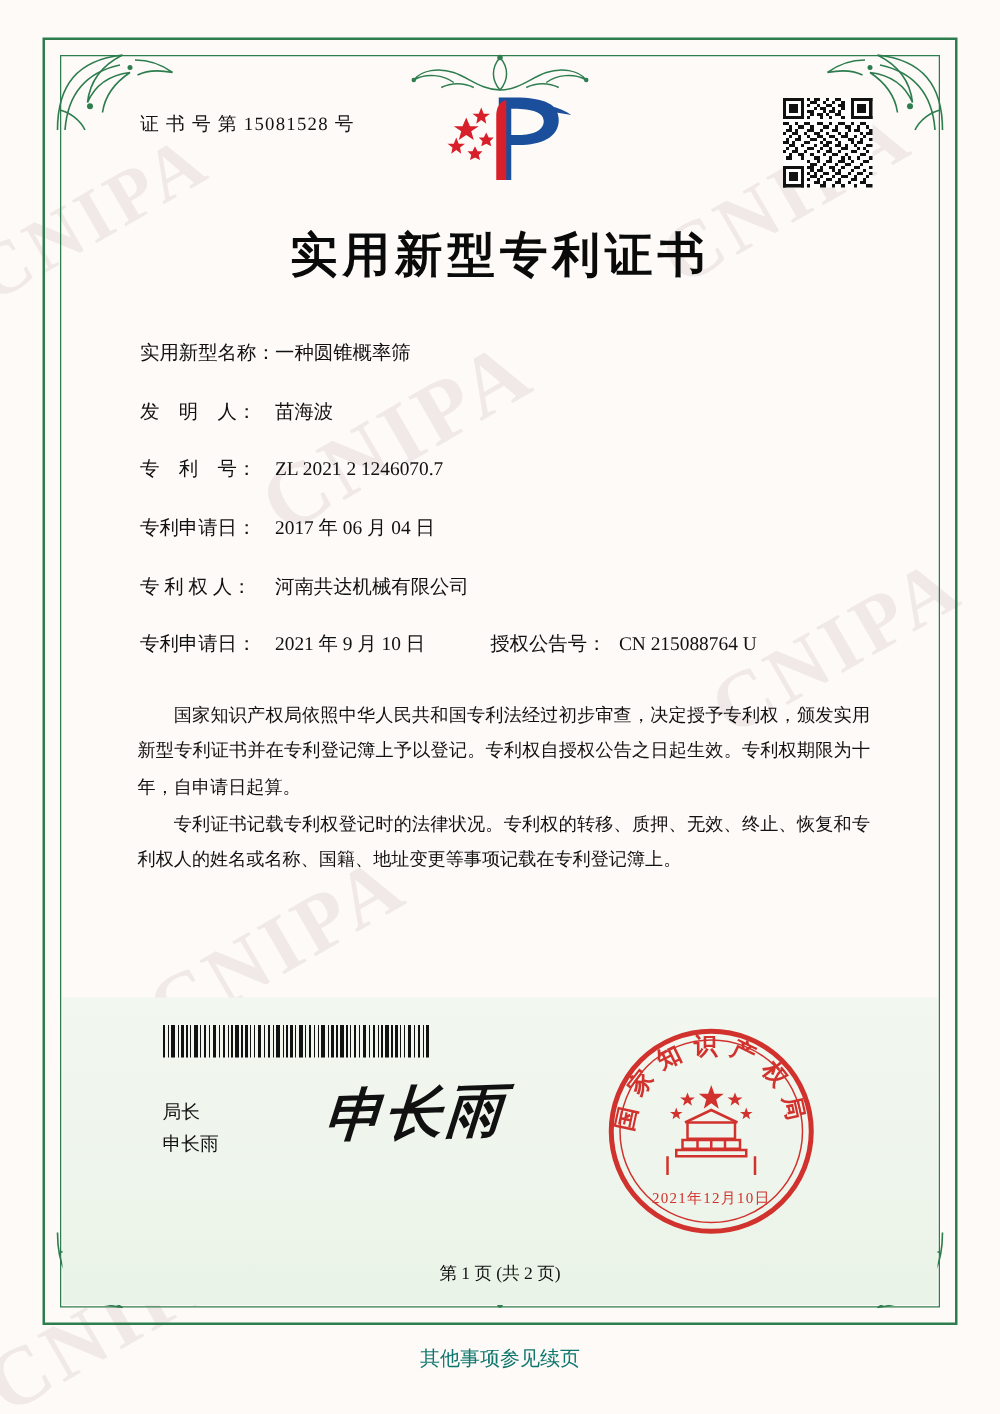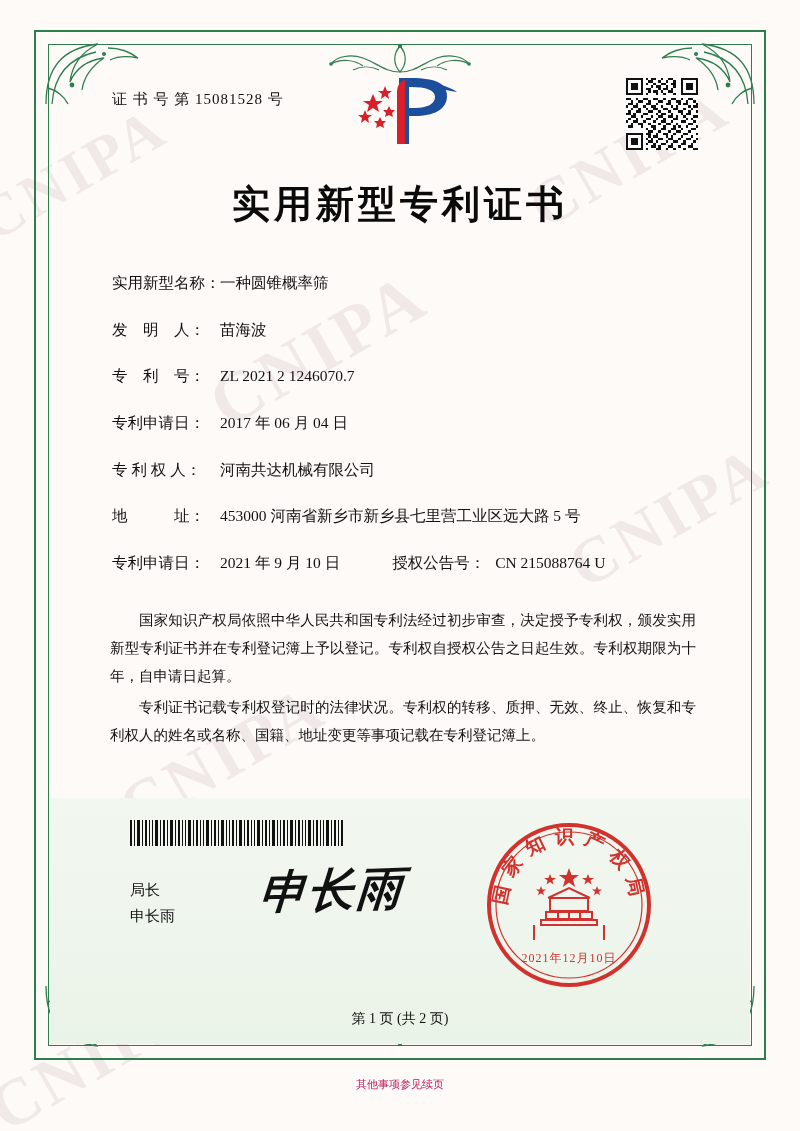--- a/index.html
+++ b/index.html
@@ -242,22 +242,22 @@
     font-size: 14px;
     color: #111;
   }
 
   .footer-note {
     position: absolute;
     left: 0;
     right: 0;
     top: 1077px;
     text-align: center;
-    font-size: 11px;
-    color: #be185d;
+    font-size: 16px;
+    color: #0f766e;
     z-index: 2;
   }
 </style>
 </head>
 <body>
 
 <div id="watermark-layer">
   <div class="wm" style="left:-30px; top:140px; font-size:60px;">CNIPA</div>
   <div class="wm" style="left:200px; top:310px; font-size:70px;">CNIPA</div>
   <div class="wm" style="left:520px; top:120px; font-size:64px;">CNIPA</div>
@@ -569,24 +569,20 @@
         <span class="field-value">ZL 2021 2 1246070.7</span>
       </div>
       <div class="field-row">
         <span class="field-label">专利申请日：</span>
         <span class="field-value">2017 年 06 月 04 日</span>
       </div>
       <div class="field-row">
         <span class="field-label">专 利 权 人：</span>
         <span class="field-value">河南共达机械有限公司</span>
       </div>
-      <div class="field-row">
-        <span class="field-label">地　　　址：</span>
-        <span class="field-value">453000 河南省新乡市新乡县七里营工业区远大路 5 号</span>
-      </div>
       <div class="field-row inline-pair">
         <span class="field-label">专利申请日：</span>
         <span class="field-value">2021 年 9 月 10 日</span>
         <span class="field-extra-label">授权公告号：</span>
         <span class="field-extra-value">CN 215088764 U</span>
       </div>
     </div>
 
     <div class="paragraphs">
       <p>国家知识产权局依照中华人民共和国专利法经过初步审查，决定授予专利权，颁发实用新型专利证书并在专利登记簿上予以登记。专利权自授权公告之日起生效。专利权期限为十年，自申请日起算。</p>

